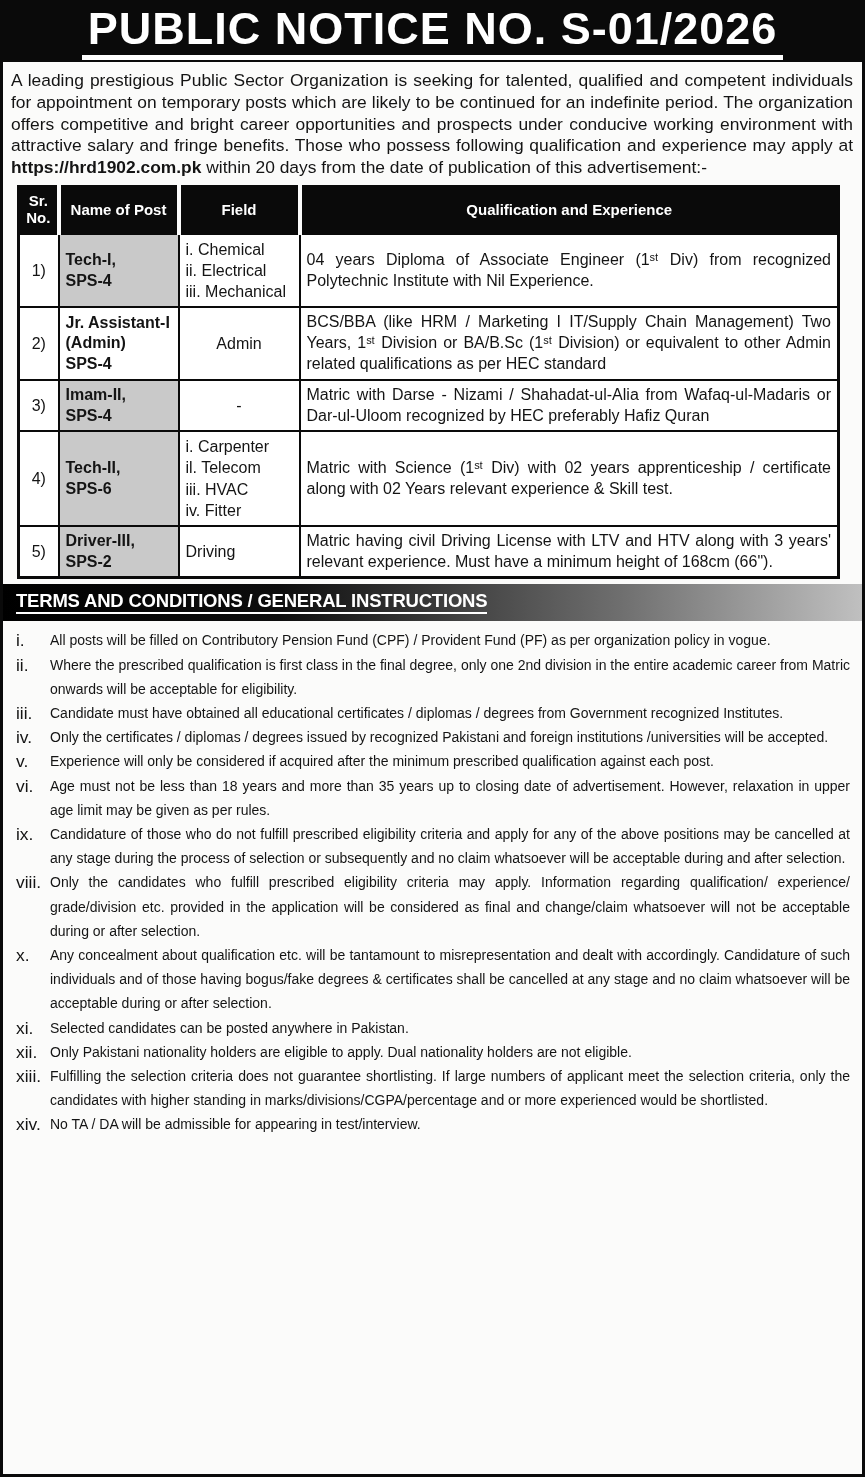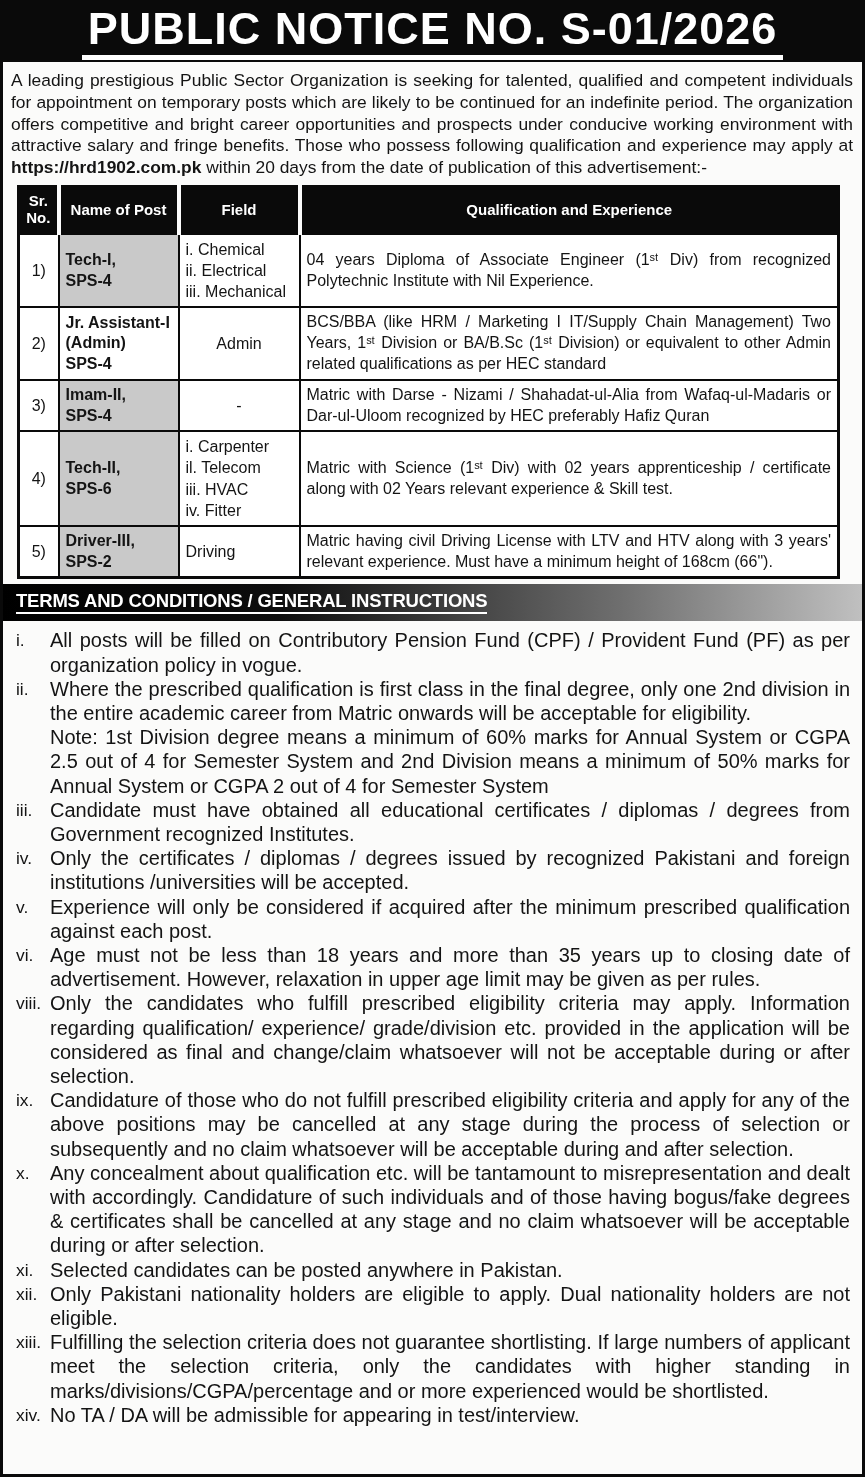--- a/index.html
+++ b/index.html
@@ -58,21 +58,21 @@
   .terms-heading {
     color:#fff; font-weight:700; font-size:18.5px; letter-spacing:-0.2px;
     line-height:1; border-bottom:2px solid #fff; padding-bottom:2px; white-space:nowrap;
   }
   .terms { padding:7px 12px 6px 0; }
   .term  { display:flex; }
   .term-number {
     flex:none; width:47px; box-sizing:border-box; padding-left:13px;
     font-size:17.4px; line-height:24.2px;
   }
-  .term-text { flex:1; font-size:20px; line-height:24.2px; text-align:justify; }
+  .term-text { flex:1; font-size:14px; line-height:24.2px; text-align:justify; }
   .term-text p { margin:0; }
 </style>
 </head>
 <body>
 
 <div class="page">
 
   <header class="title-bar">
     <span class="title-text">PUBLIC NOTICE NO. S-01/2026</span>
   </header>
@@ -148,21 +148,20 @@
       <div class="term">
         <div class="term-number">i.</div>
         <div class="term-text">
           <p><span>All posts will be filled on Contributory Pension Fund (CPF) / Provident Fund (PF) as per organization policy in vogue.</span></p>
         </div>
       </div>
       <div class="term">
         <div class="term-number">ii.</div>
         <div class="term-text">
           <p><span>Where the prescribed qualification is first class in the final degree, only one 2nd division in the entire academic career from Matric onwards will be acceptable for eligibility.</span></p>
-          <p><span>Note: 1st Division degree means a minimum of 60% marks for Annual System or CGPA 2.5 out of 4 for Semester System and 2nd Division means a minimum of 50% marks for Annual System or CGPA 2 out of 4 for Semester System</span></p>
         </div>
       </div>
       <div class="term">
         <div class="term-number">iii.</div>
         <div class="term-text">
           <p><span>Candidate must have obtained all educational certificates / diplomas / degrees from Government recognized Institutes.</span></p>
         </div>
       </div>
       <div class="term">
         <div class="term-number">iv.</div>
@@ -176,32 +175,32 @@
           <p><span>Experience will only be considered if acquired after the minimum prescribed qualification against each post.</span></p>
         </div>
       </div>
       <div class="term">
         <div class="term-number">vi.</div>
         <div class="term-text">
           <p><span>Age must not be less than 18 years and more than 35 years up to closing date of advertisement. However, relaxation in upper age limit may be given as per rules.</span></p>
         </div>
       </div>
       <div class="term">
+        <div class="term-number">ix.</div>
+        <div class="term-text">
+          <p><span>Candidature of those who do not fulfill prescribed eligibility criteria and apply for any of the above positions may be cancelled at any stage during the process of selection or subsequently and no claim whatsoever will be acceptable during and after selection.</span></p>
+        </div>
+      </div>
+      <div class="term">
         <div class="term-number">viii.</div>
         <div class="term-text">
           <p><span>Only the candidates who fulfill prescribed eligibility criteria may apply. Information regarding qualification/ experience/ grade/division etc. provided in the application will be considered as final and change/claim whatsoever will not be acceptable during or after selection.</span></p>
         </div>
       </div>
       <div class="term">
-        <div class="term-number">ix.</div>
-        <div class="term-text">
-          <p><span>Candidature of those who do not fulfill prescribed eligibility criteria and apply for any of the above positions may be cancelled at any stage during the process of selection or subsequently and no claim whatsoever will be acceptable during and after selection.</span></p>
-        </div>
-      </div>
-      <div class="term">
         <div class="term-number">x.</div>
         <div class="term-text">
           <p><span>Any concealment about qualification etc. will be tantamount to misrepresentation and dealt with accordingly. Candidature of such individuals and of those having bogus/fake degrees &amp; certificates shall be cancelled at any stage and no claim whatsoever will be acceptable during or after selection.</span></p>
         </div>
       </div>
       <div class="term">
         <div class="term-number">xi.</div>
         <div class="term-text">
           <p><span>Selected candidates can be posted anywhere in Pakistan.</span></p>
         </div>

